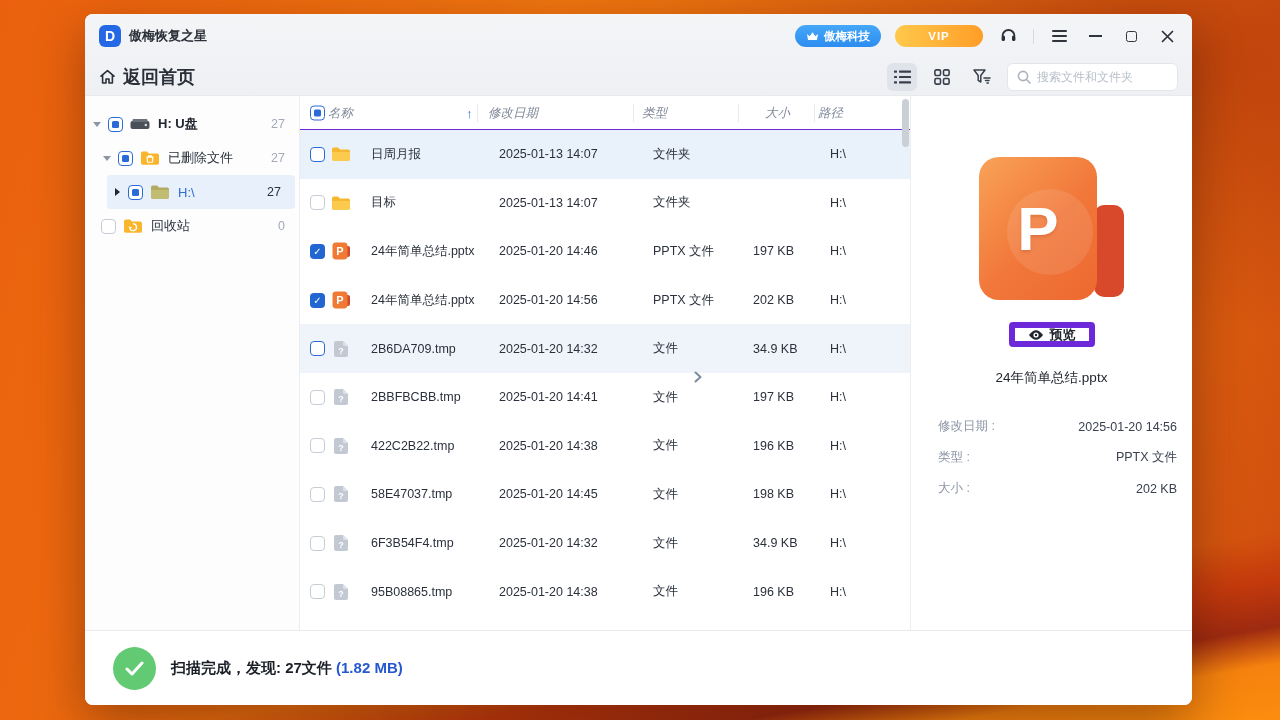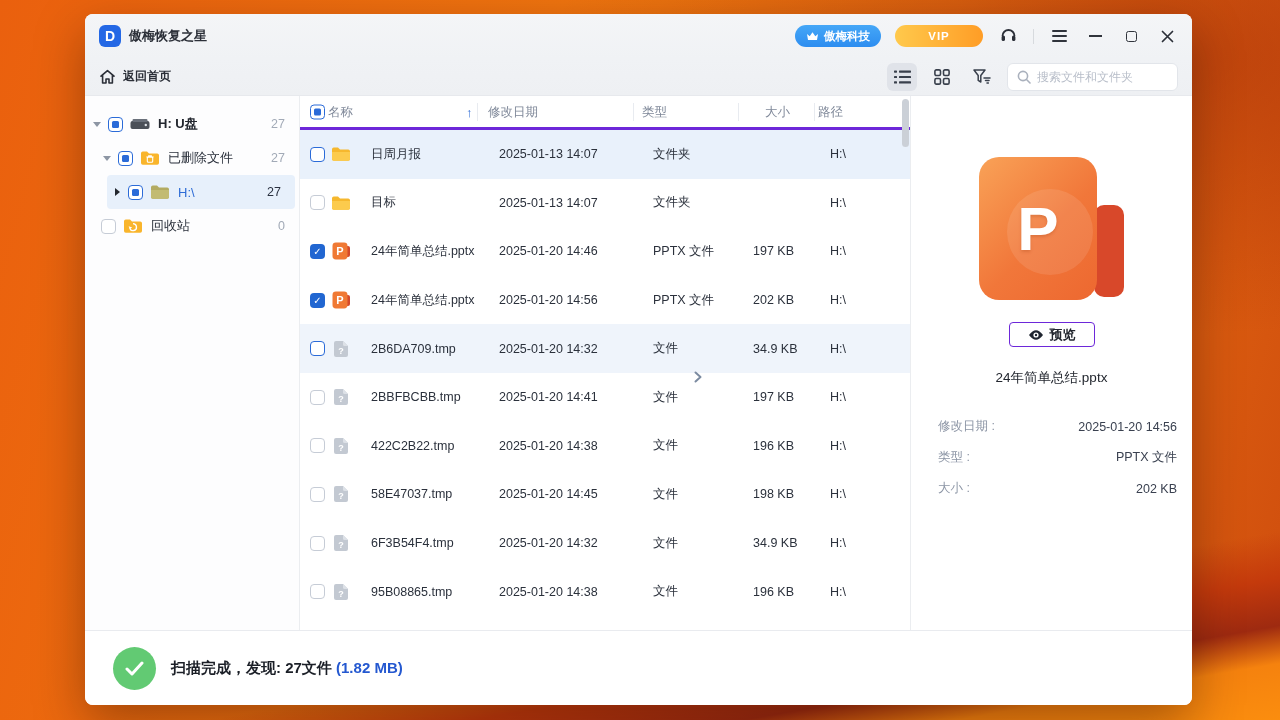--- a/index.html
+++ b/index.html
@@ -35,21 +35,21 @@
   .winbtn { width:22px; height:22px; display:grid; place-items:center; color:#30343c; }
   .burger { display:flex; flex-direction:column; gap:3.5px; }
   .burger i { width:15px; height:1.8px; background:#30343c; border-radius:1px; }
   .minbar { width:13px; height:1.8px; background:#30343c; }
   .maxbox { width:11px; height:11px; border:1.7px solid #30343c; border-radius:2.5px; }
   
   .toolbar {
     height:38px; flex:0 0 38px; background:linear-gradient(#f0f2f5,#eef0f3);
     display:flex; align-items:center; padding:0 14px; border-bottom:1px solid #e7e9ed;
   }
-  .backhome { display:flex; align-items:center; gap:7px; font-size:12px; color:#2b2f38; font-weight:bold; cursor:pointer;text-align:center; }
+  .backhome { display:flex; align-items:center; gap:7px; font-size:18px; color:#2b2f38; font-weight:bold; cursor:pointer;text-align:center; }
   .tool-right { margin-left:auto; display:flex; align-items:center; gap:10px; }
   .tglbtn { width:30px; height:28px; border-radius:6px; display:grid; place-items:center; cursor:pointer; }
   .tglbtn.active { background:#e0e3e9; }
   .searchbox { width:171px; height:28px; background:#fff; border:1px solid #e2e5ea; border-radius:6px;
     display:flex; align-items:center; gap:6px; padding:0 9px; }
   .searchbox input { border:none; outline:none; width:120px; font-size:12px; color:#333; background:transparent;
     font-family:inherit; }
   .searchbox input::placeholder { color:#b8bec9; }
   
   .content { flex:1; display:flex; min-height:0; position:relative; }
@@ -68,21 +68,21 @@
   .cb.ck { background:#2166d1; }
   .cb.ck::after { content:"✓"; color:#fff; font-size:10px; font-weight:bold; }
   .sicon { width:21px; flex:0 0 21px; display:grid; place-items:center; }
   .gap6 { width:6px; flex:0 0 6px; } .gap8 { width:8px; flex:0 0 8px; }
   .srow.sel { background:#e7f0fb; border-radius:4px; margin:0 4px 0 22px; }
   .srow.sel .slabel { color:#2e6cd6; }
   .slabel { white-space:nowrap; }
   .slabel.b { font-weight:bold; color:#23272f; }
   
   .table { width:610px; flex:0 0 610px; background:#fff; position:relative; }
-  .thead { height:34px; position:relative; border-bottom:3px solid #6d28d9; font-size:12.5px; color:#7f8899; }
+  .thead { height:34px; position:relative; border-bottom:1px solid #6d28d9; font-size:12.5px; color:#7f8899;font-style:italic; }
   .thead > span { position:absolute; top:50%; transform:translateY(-50%); }
   .h-cb { left:10px; } .h-name { left:28px; } .h-sort { left:166px; color:#2e6cd6; font-weight:bold; font-size:13px; }
   .h-date { left:188px; } .h-type { left:342px; } .h-size { left:465px; } .h-path { left:518px; }
   .hdiv { position:absolute; top:8px; width:1px; height:18px; background:#e8ebf0; }
   .trow { display:flex; align-items:center; height:48.6px; font-size:12.5px; color:#2b313c; cursor:default; }
   .trow.hl0 { background:#e9f1fb; }
   .trow.hl1 { background:#eff4fb; }
   .c-cb { margin-left:10px; }
   .c-icon { margin-left:6px; width:20px; display:grid; place-items:center; }
   .c-name { margin-left:20px; width:128px; white-space:nowrap; overflow:hidden; }
@@ -91,21 +91,21 @@
   .panel-chev { position:absolute; left:606px; top:270px; z-index:5; width:14px; height:22px; display:grid; place-items:center; cursor:pointer; }
   
   .preview { flex:1; background:#fff; position:relative; padding-top:61px; }
   .ppt-big { position:relative; width:145px; margin:0 auto; height:143px; }
   .ppt-tab { position:absolute; right:0; top:48px; width:30px; height:92px; background:#d8482a; border-radius:10px; }
   .ppt-main { position:absolute; left:0; top:0; width:118px; height:143px; border-radius:20px;
     background:linear-gradient(135deg,#f9a257 0%,#f1773a 55%,#ed6830 100%); display:grid; place-items:center; overflow:hidden; }
   .ppt-main::before { content:""; position:absolute; left:28px; top:32px; width:86px; height:86px; border-radius:50%;
     background:rgba(255,255,255,.10); }
   .ppt-main span { color:#fff; font-size:62px; font-weight:bold; text-shadow:0 2px 3px rgba(160,60,10,.25); position:relative; }
-  .preview-btn { margin:22px auto 0; width:86px; height:25px; background:#fff; border:1px solid #6d28d9; border-radius:4px;
+  .preview-btn { margin:22px auto 0; width:86px; height:25px; background:#fff; border:6px solid #6d28d9; border-radius:4px;
     display:flex; align-items:center; justify-content:center; gap:6px; font-size:13px; color:#23272f; font-weight:bold; cursor:pointer; }
   .pv-filename { margin-top:22px; text-align:center; font-size:13.5px; color:#23272f; }
   .pv-details { margin-top:24px; padding:0 15px 0 27px; }
   .pv-drow { display:flex; justify-content:space-between; font-size:12.5px; height:31px; align-items:center; }
   .pv-drow .lab { color:#8c95a5; } .pv-drow .val { color:#3a4150; }
   
   .statusbar { height:75px; flex:0 0 75px; border-top:1px solid #e9ebef; background:#fff;
     display:flex; align-items:center; padding:0 28px; }
   .okcircle { width:43px; height:43px; border-radius:50%; background:#62ca73; display:grid; place-items:center; flex:0 0 43px; }
   .scan-info { margin-left:15px; display:flex; flex-direction:column; gap:6px; }

